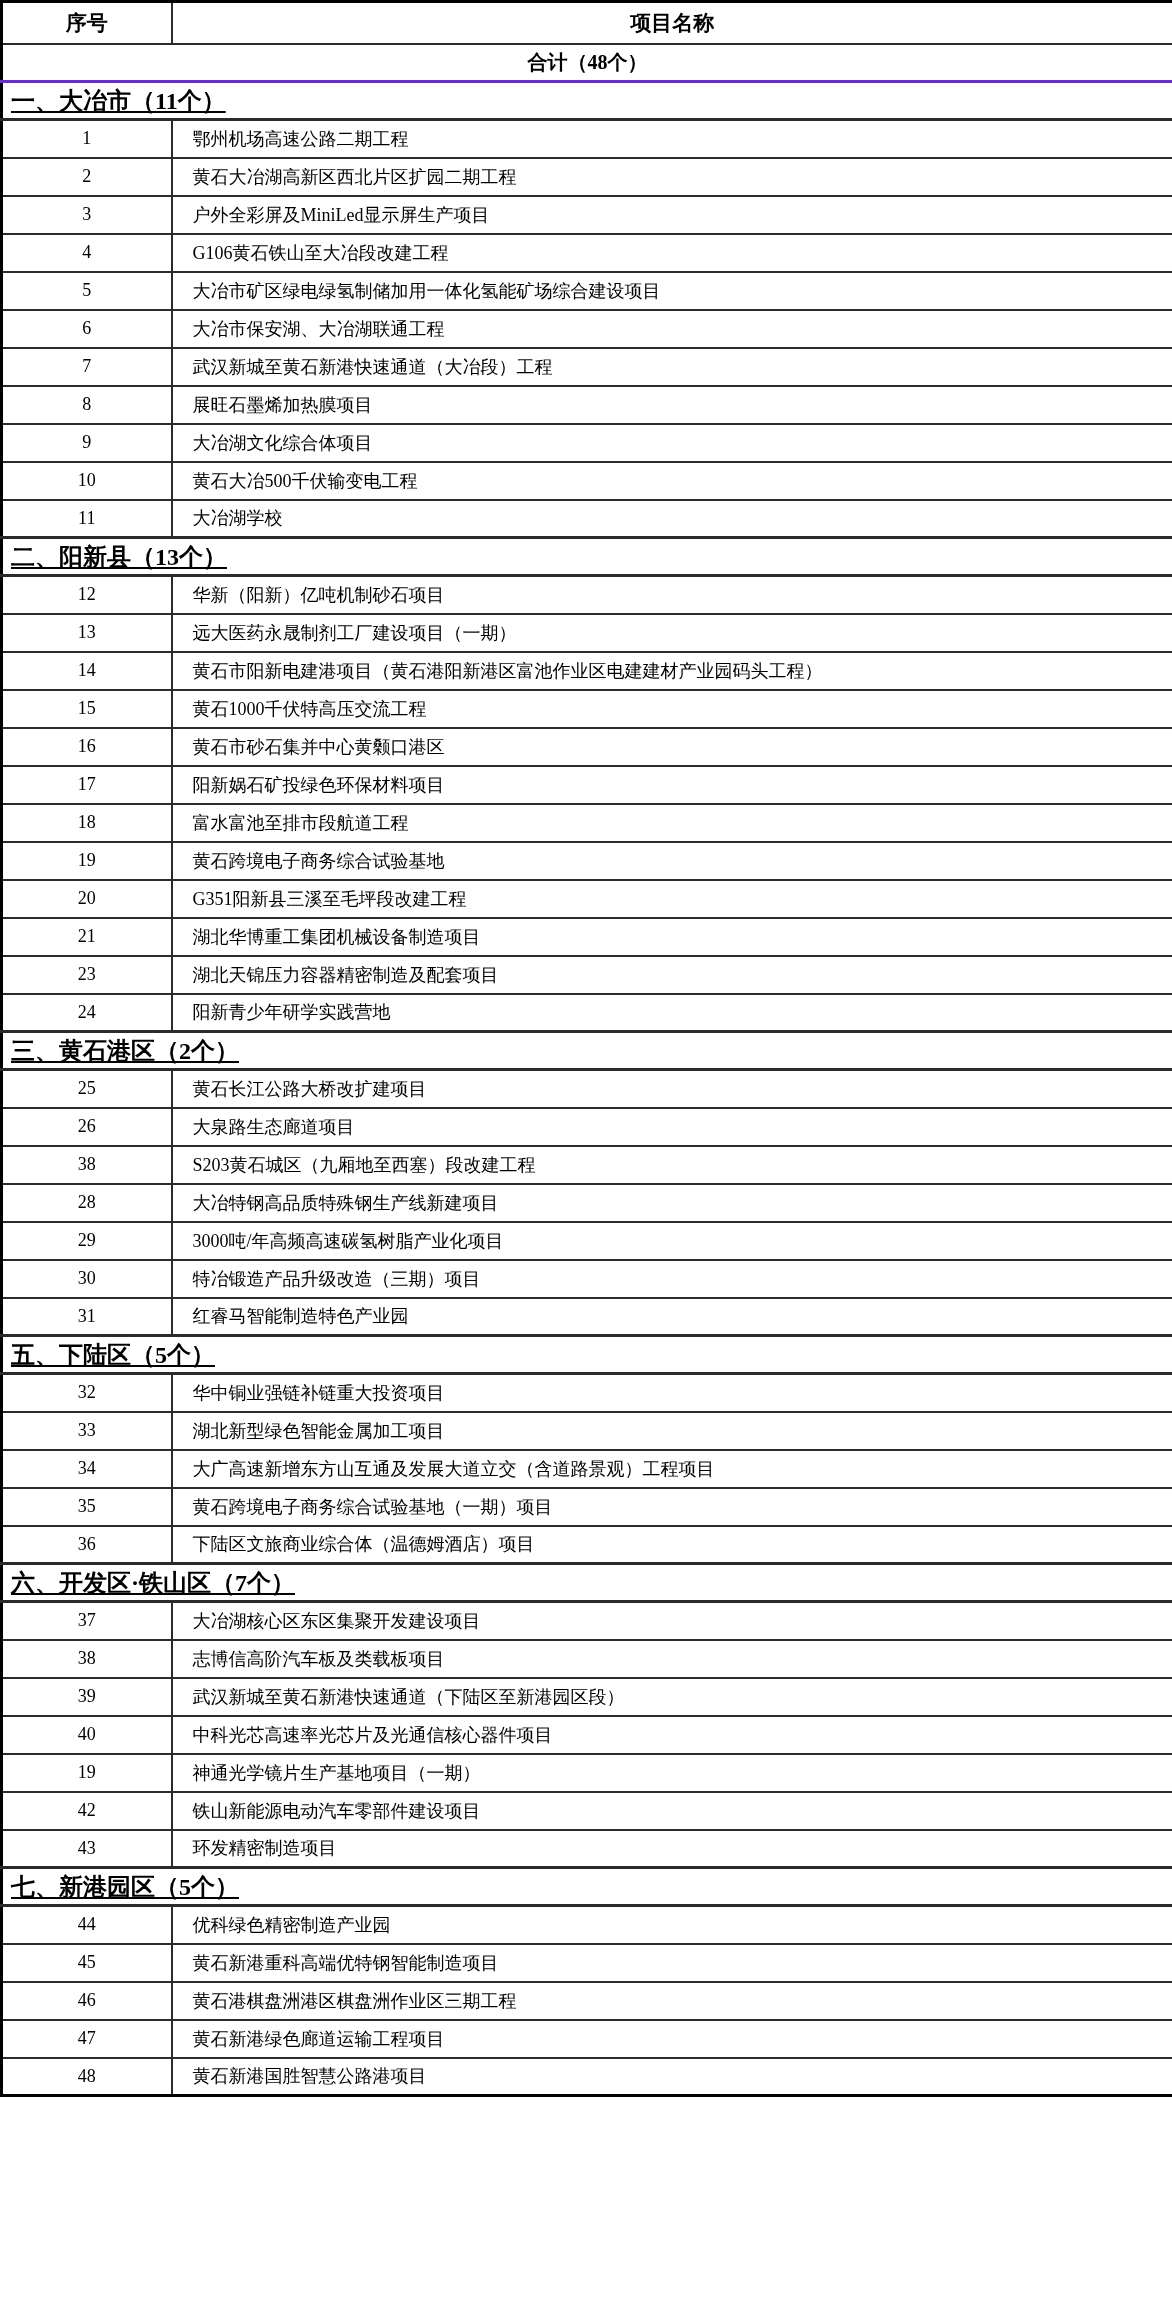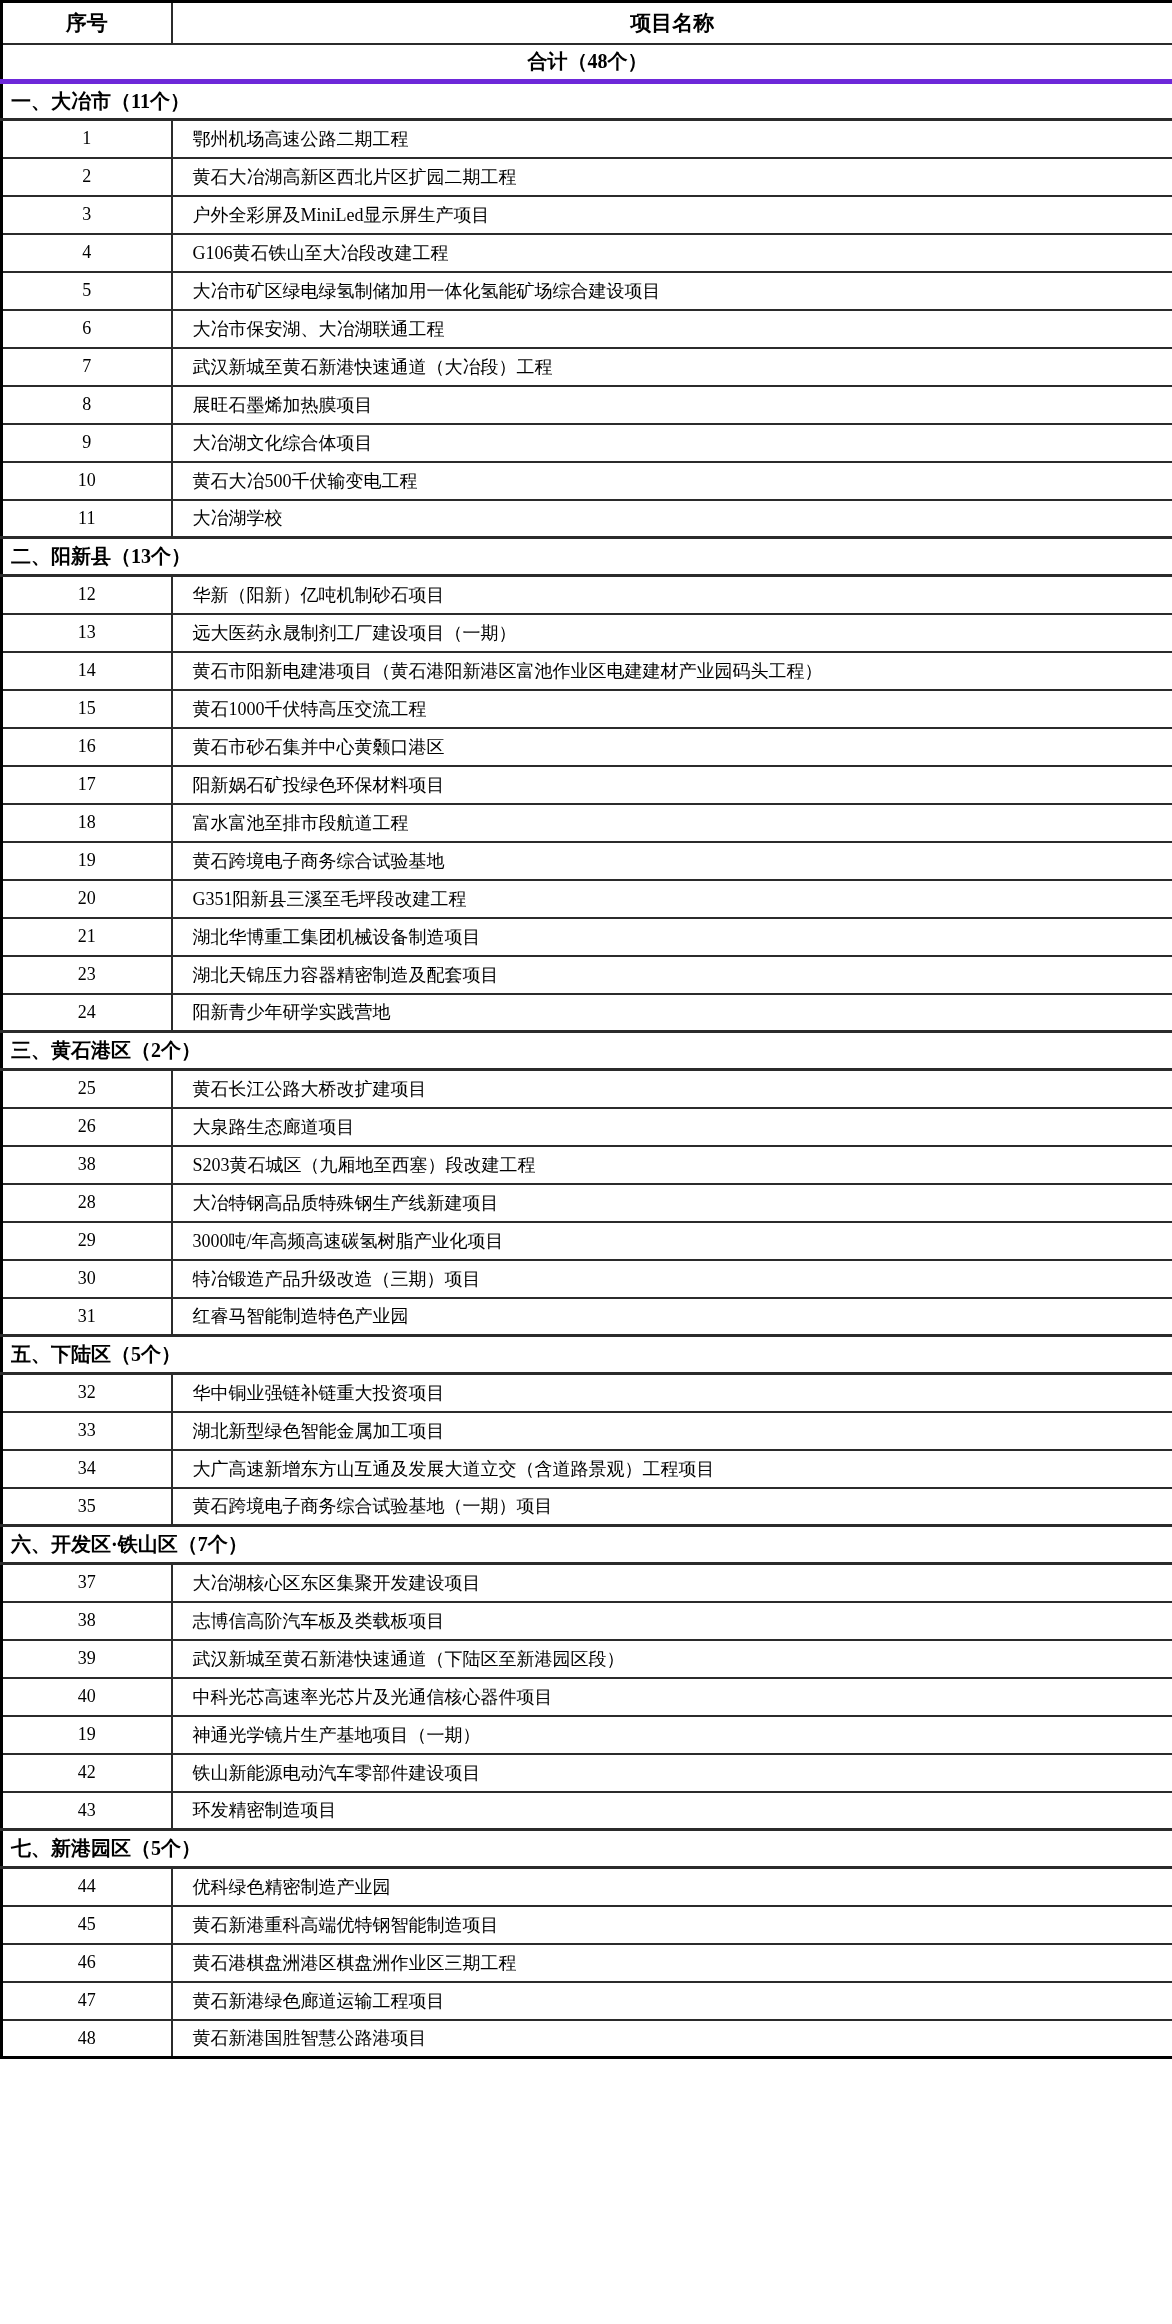--- a/index.html
+++ b/index.html
@@ -39,30 +39,31 @@
     vertical-align: middle;
     border-bottom: 2px solid #2b2b2b;
   }
 
   tbody td { height: 38px; vertical-align: middle; }
 
   tr.total-row td {
     text-align: center;
     font-weight: bold;
     font-size: 20px;
-    border-bottom: 5px solid #6d28d9;
+    border-bottom: 3px solid #6d28d9;
   }
 
   tr.section-row td {
     font-weight: bold;
-    font-size: 20px;
+    font-size: 24px;
     text-align: left;
     padding-left: 8px;
     border-top: 3px solid #2b2b2b;
     border-bottom: 3px solid #2b2b2b;
+    text-decoration: underline;
   }
 
   td.serial {
     text-align: center;
     font-size: 18px;
   }
   td.name {
     text-align: left;
     font-size: 18px;
     padding-left: 20px;
@@ -229,20 +230,24 @@
           <td class="name">湖北新型绿色智能金属加工项目</td>
         </tr>
         <tr>
           <td class="serial">34</td>
           <td class="name">大广高速新增东方山互通及发展大道立交（含道路景观）工程项目</td>
         </tr>
         <tr>
           <td class="serial">35</td>
           <td class="name">黄石跨境电子商务综合试验基地（一期）项目</td>
         </tr>
+        <tr>
+          <td class="serial">36</td>
+          <td class="name">下陆区文旅商业综合体（温德姆酒店）项目</td>
+        </tr>
         <tr class="section-row">
           <td colspan="2">六、开发区·铁山区（7个）</td>
         </tr>
         <tr>
           <td class="serial">37</td>
           <td class="name">大冶湖核心区东区集聚开发建设项目</td>
         </tr>
         <tr>
           <td class="serial">38</td>
           <td class="name">志博信高阶汽车板及类载板项目</td>

